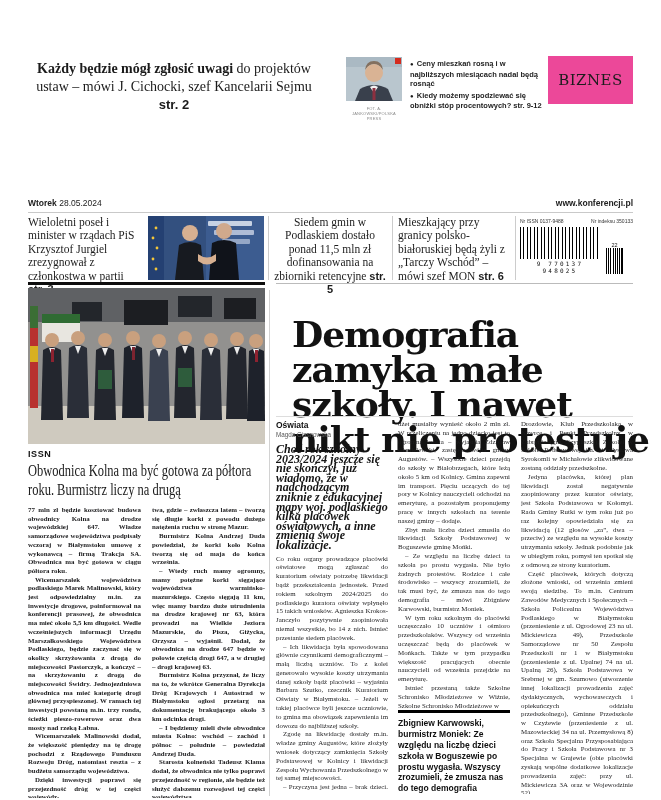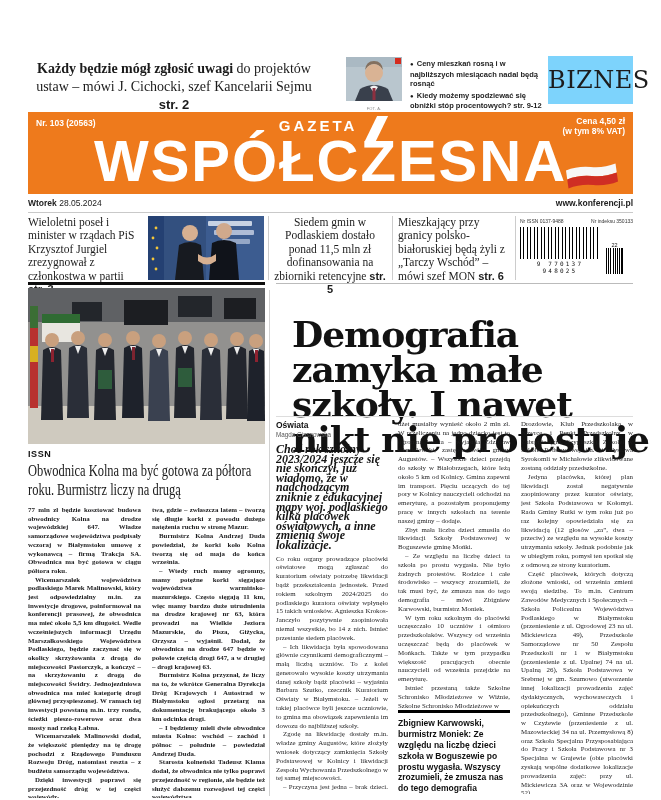--- a/index.html
+++ b/index.html
@@ -15,22 +15,22 @@
   .ts-text strong{font-weight:700;}
   .ts-text .pg{font-family:"Liberation Sans","DejaVu Sans",sans-serif;font-size:13px;}
   .ts-photo{position:absolute;left:318px;top:1px;width:56px;margin:0;}
   .ts-photo figcaption{font-family:"Liberation Sans","DejaVu Sans",sans-serif;font-size:4px;
            color:#8a8a8a;text-align:center;margin-top:1px;letter-spacing:.2px;}
   .ts-bullets{position:absolute;left:382px;top:3px;width:132px;margin:0;padding:0;list-style:none;
            font-family:"Liberation Sans","DejaVu Sans",sans-serif;font-size:7.5px;line-height:9.5px;
            font-weight:600;color:#222;}
   .ts-bullets li{margin-bottom:2px;}
   .ts-bullets .dot{color:#1b1b1b;font-size:6px;margin-right:1px;}
-  .biznes{position:absolute;left:520px;top:0;width:85px;height:48px;background:#7dd3fc;
-           font-family:"DejaVu Serif","Liberation Serif",serif;font-size:24px;color:#1c1c1c;
+  .biznes{position:absolute;left:520px;top:0;width:85px;height:48px;background:#ec4899;
+           font-family:"DejaVu Serif","Liberation Serif",serif;font-size:15px;color:#1c1c1c;
            text-align:center;line-height:48px;letter-spacing:.5px;}
 
   
   .masthead{position:absolute;left:28px;top:112px;width:605px;height:82px;background:#ee7a1c;color:#fff;}
   .mh-issue{position:absolute;left:8px;top:6px;font-family:"Liberation Sans","DejaVu Sans",sans-serif;
            font-size:8.5px;font-weight:700;}
   .mh-price{position:absolute;right:8px;top:5px;text-align:right;
            font-family:"Liberation Sans","DejaVu Sans",sans-serif;font-size:8.5px;font-weight:700;line-height:9.5px;}
   .logo-top{position:absolute;left:0;right:0;top:5px;display:flex;justify-content:center;align-items:flex-start;}
   .logo-gazeta{font-family:"Liberation Sans","DejaVu Sans",sans-serif;font-size:15px;font-weight:700;
@@ -130,38 +130,20 @@
     </figure>
 
     <ul class="ts-bullets">
       <li><span class="dot">●</span> <span>Ceny mieszkań rosną i w najbliższych miesiącach nadal będą rosnąć</span></li>
       <li><span class="dot">●</span> <span>Kiedy możemy spodziewać się obniżki stóp procentowych? </span><strong>str. 9-12</strong></li>
     </ul>
 
     <div class="biznes">BIZNES</div>
   </header>
 
-  <div class="masthead">
-    <span class="mh-issue">Nr. 103 (20563)</span>
-    <div class="mh-price">
-      <div>Cena 4,50 zł</div>
-      <div>(w tym 8% VAT)</div>
-    </div>
-    <div class="logo-top">
-      <span class="logo-gazeta">GAZETA</span>
-      <span class="logo-slash"></span>
-    </div>
-    <div class="logo-main">WSPÓŁCZESNA</div>
-    <svg class="mh-flag" width="54" height="26" viewBox="0 0 54 26">
-      <g transform="rotate(-8 27 13)">
-        <path d="M2 4 Q14 1 27 4 Q40 7 52 4 L52 13 Q40 16 27 13 Q14 10 2 13 Z" fill="#f7f7f7"></path>
-        <path d="M2 13 Q14 10 27 13 Q40 16 52 13 L52 22 Q40 25 27 22 Q14 19 2 22 Z" fill="#cf2e24"></path>
-      </g>
-    </svg>
-  </div>
 
   <div class="datebar">
     <span class="db-date"><strong>Wtorek</strong><span> 28.05.2024</span></span>
     <span class="db-site">www.konferencji.pl</span>
   </div>
   <div class="hr-top"></div>
 
   <section class="teasers">
     <p class="teaser t1"><strong>Wieloletni poseł i minister w rządach PiS Krzysztof Jurgiel</strong><span> zrezygnował z członkostwa w partii </span><strong class="pg">str. 3</strong></p>
 

